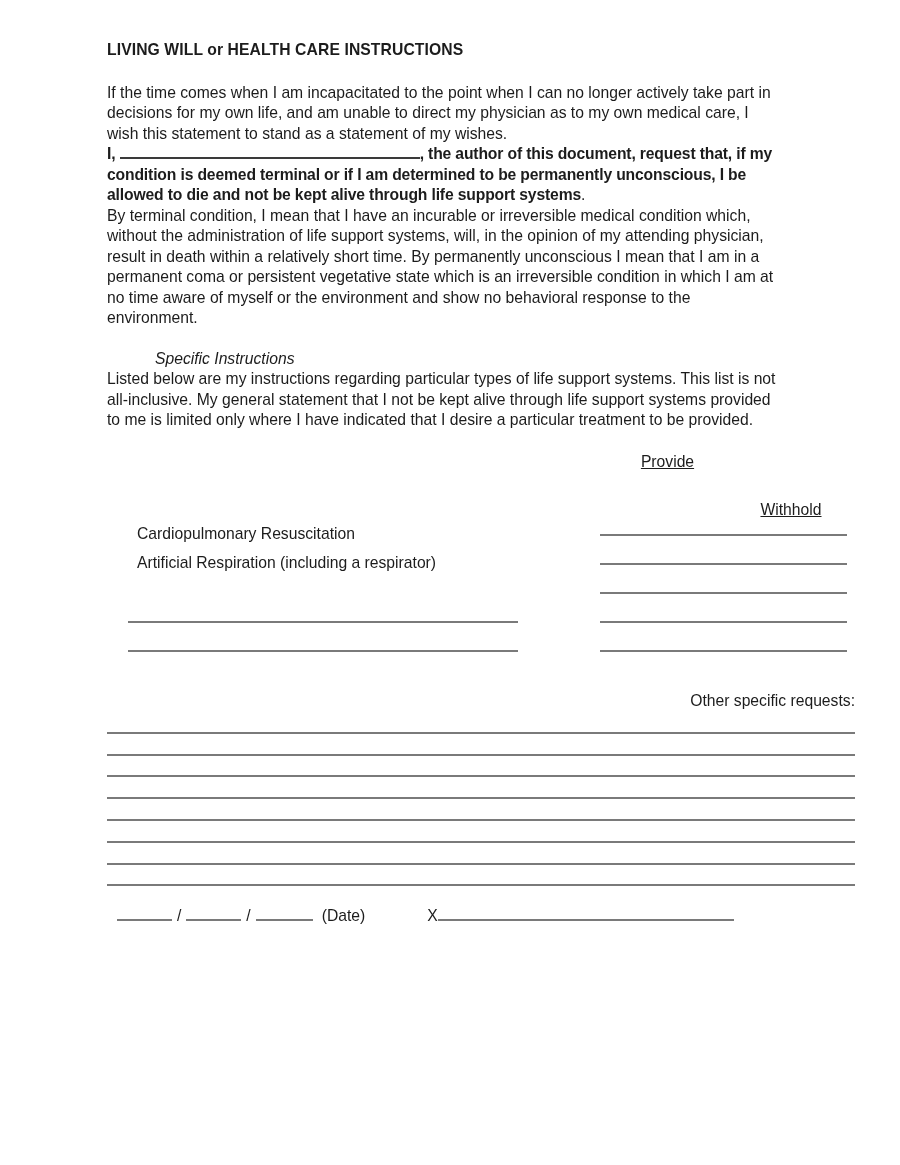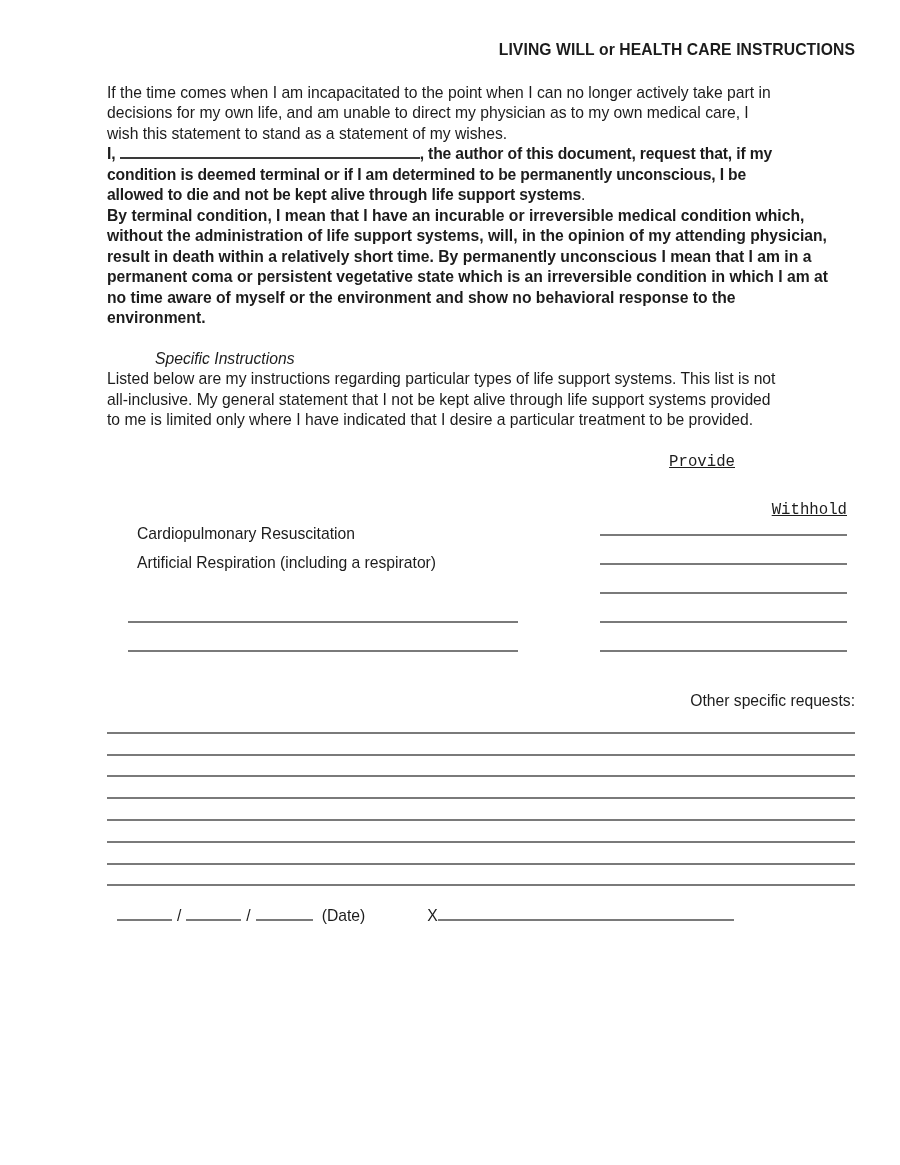--- a/index.html
+++ b/index.html
@@ -16,27 +16,27 @@
     box-sizing: border-box;
   }
   .content {
     box-sizing: border-box;
     width: 100%;
     height: 100%;
     padding: 40px 45px 0 107px;
   }
   .doc-title {
     font-weight: bold;
-    text-align: right;
+    text-align: left;
     margin: 0 0 22px 0;
     letter-spacing: 0.1px;
   }
   p.para { margin: 0; white-space: pre-line; }
   .mb19 { margin-bottom: 19px; }
-  .mb20 { margin-bottom: 20px; font-weight: bold; }
+  .mb20 { margin-bottom: 20px; }
   .bold-para { font-weight: bold; letter-spacing: -0.15px; }
   .italic-heading {
     font-style: italic;
     margin: 20px 0 0 48px;
   }
   .blank {
     display: inline-block;
     border-bottom: 2px solid #3a3a3a;
     height: 13px;
     vertical-align: baseline;
@@ -46,22 +46,21 @@
   
   .tbl { margin-top: 21px; }
   .tbl-header {
     display: flex;
     width: 247px;
     margin-left: auto;
     margin-right: 8px;
   }
   .tbl-header .col {
     text-decoration: underline;
-    text-align: right;
-    font-family: Liberation Mono, monospace;
+    text-align: center;
   }
   .col-provide { width: 135px; }
   .col-withhold { width: 112px; margin-top: 48px; }
   .tbl-row {
     display: flex;
     align-items: center;
     height: 29px;
   }
   .tbl-row .row-label { margin-left: 30px; }
   .row-spacer { flex: 1; }

